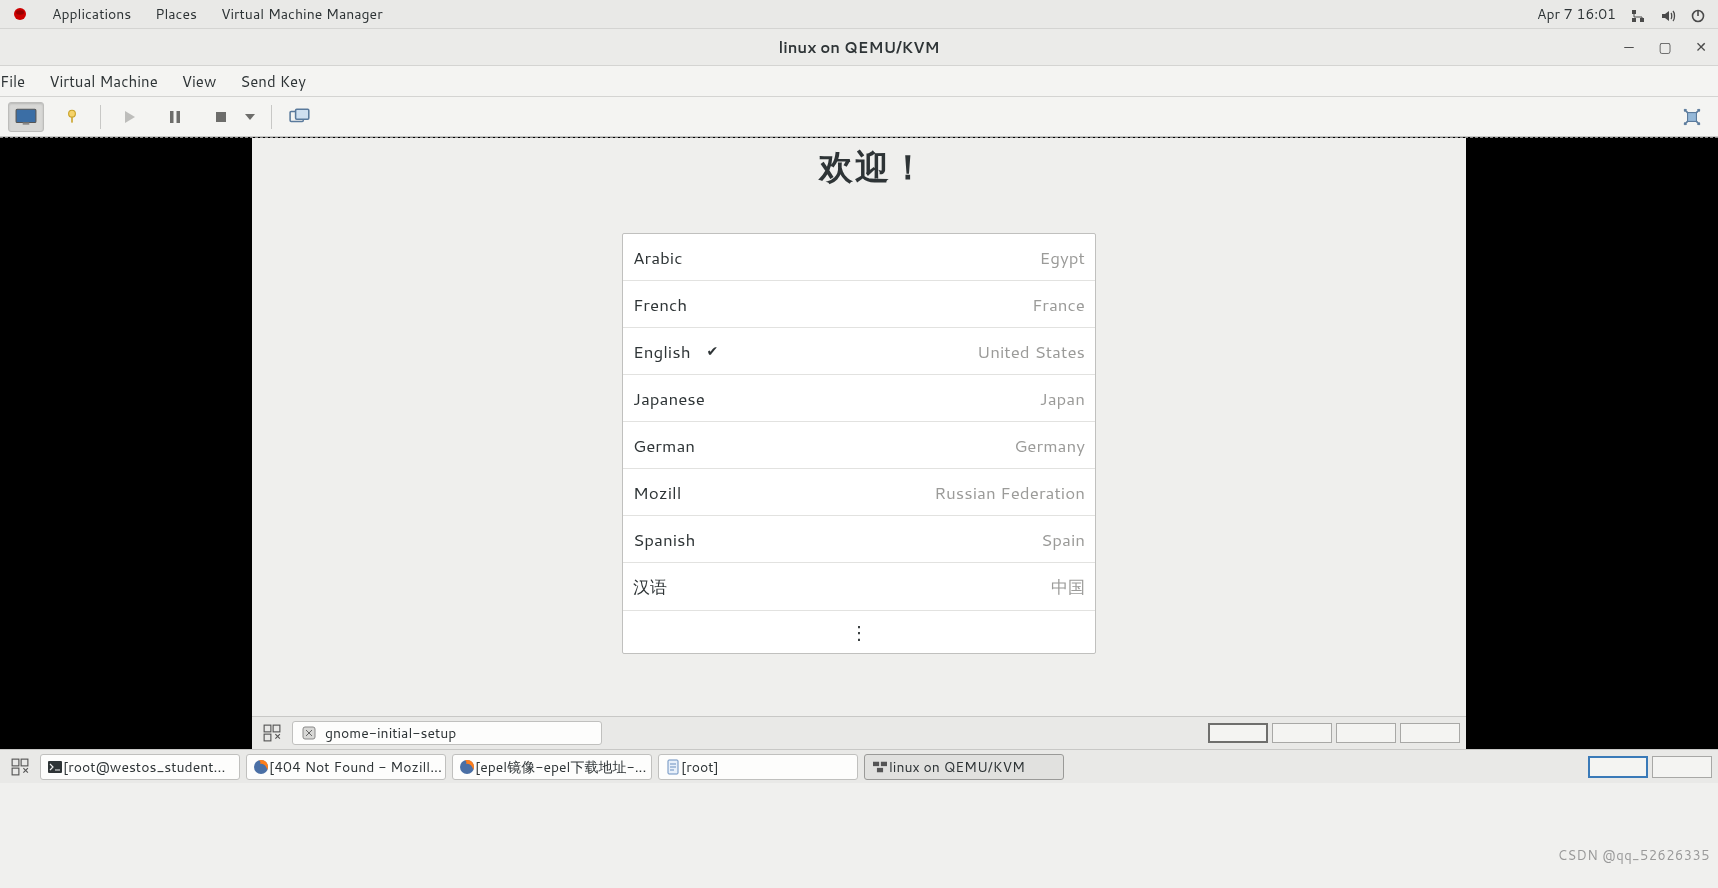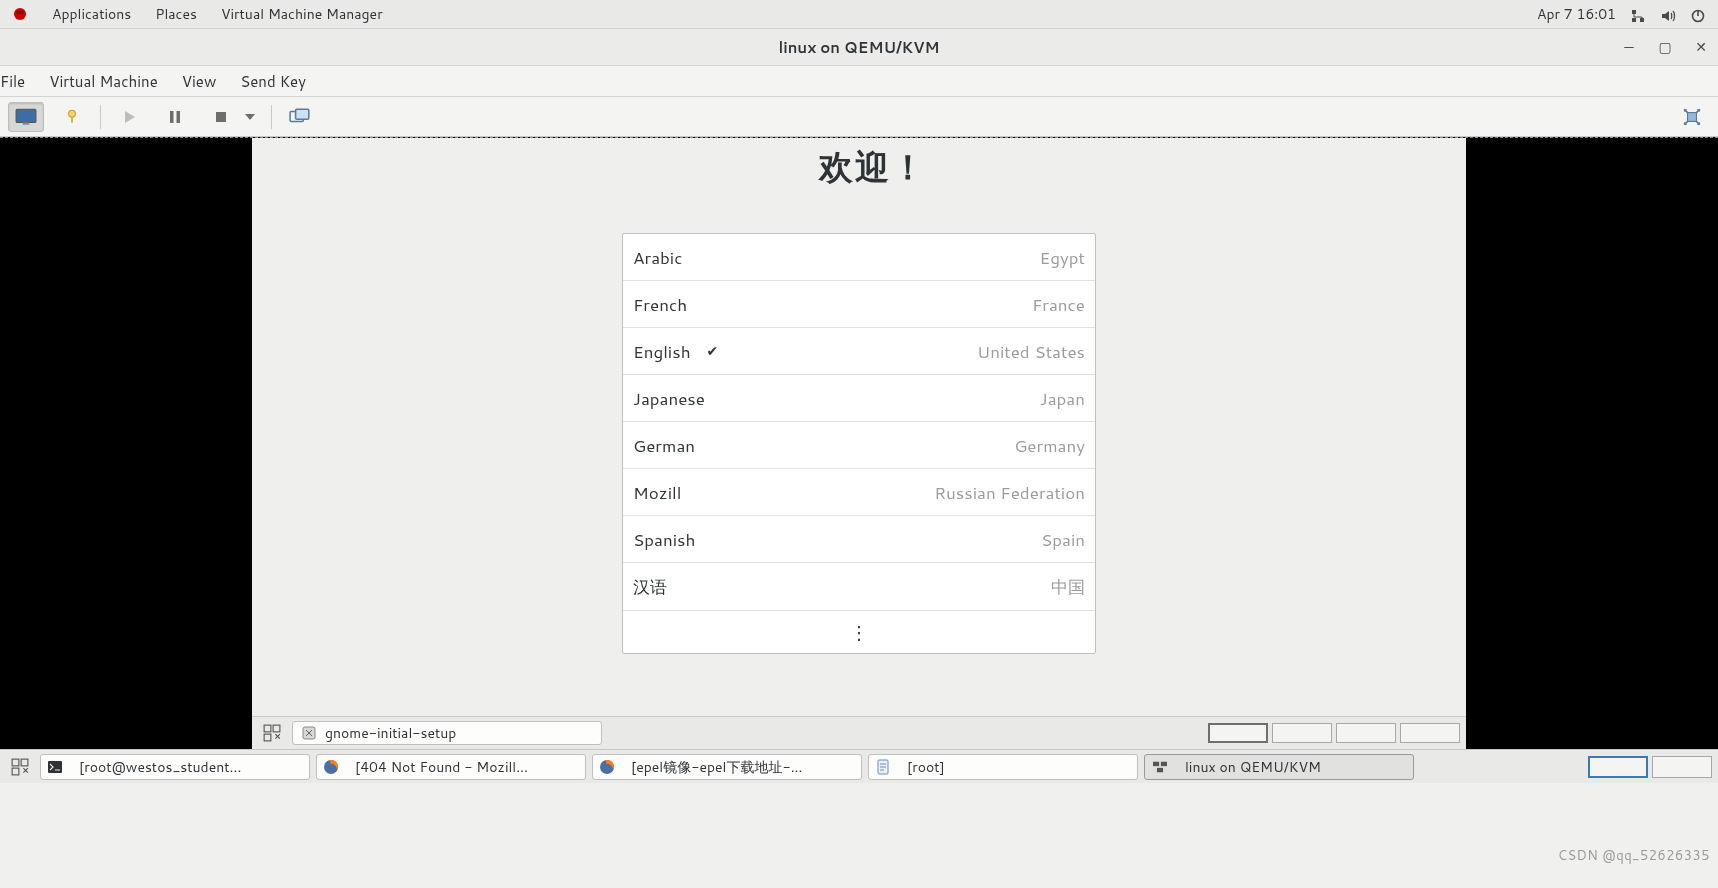--- a/index.html
+++ b/index.html
@@ -48,21 +48,21 @@
   .guest-taskbar { position: absolute; bottom: 0; left: 0; right: 0; height: 33px; background: #e9e9e7; border-top: 1px solid #c8c8c6; display: flex; align-items: center; padding: 0 6px; gap: 6px; }
   .guest-taskbar .tb-icon { width: 28px; height: 24px; display: flex; align-items: center; justify-content: center; cursor: pointer; }
   .guest-taskbar .tb-app { flex: 0 0 310px; height: 24px; background: #fdfdfc; border: 1px solid #c0c0be; border-radius: 3px; display: flex; align-items: center; gap: 8px; padding: 0 8px; font-size: 14px; cursor: pointer; }
   .guest-taskbar .ws-switch { margin-left: auto; display: flex; gap: 4px; }
   .guest-taskbar .ws { width: 60px; height: 20px; border: 1px solid #a8a8a6; background: #f4f4f2; cursor: pointer; }
   .guest-taskbar .ws.active { border: 2px solid #6f6f6d; }
 
   
   .host-taskbar { height: 34px; background: #e9e9e7; border-top: 1px solid #c8c8c6; display: flex; align-items: center; padding: 0 6px; gap: 6px; }
   .host-taskbar .tb-icon { width: 28px; height: 26px; display: flex; align-items: center; justify-content: center; cursor: pointer; }
-  .host-taskbar .task { width: 270px; height: 26px; background: #fdfdfc; border: 1px solid #c0c0be; border-radius: 3px; display: flex; align-items: center; gap: 16px; padding: 0 6px; font-size: 14px; cursor: pointer; white-space: nowrap; overflow: hidden; }
+  .host-taskbar .task { width: 200px; height: 26px; background: #fdfdfc; border: 1px solid #c0c0be; border-radius: 3px; display: flex; align-items: center; gap: 0; padding: 0 6px; font-size: 14px; cursor: pointer; white-space: nowrap; overflow: hidden; }
   .host-taskbar .task.active { background: #e1e1df; border: 1px solid #9a9a98; }
   .host-taskbar .ws-switch { margin-left: auto; display: flex; gap: 4px; }
   .host-taskbar .ws { width: 60px; height: 22px; border: 1px solid #a8a8a6; background: #f4f4f2; cursor: pointer; }
   .host-taskbar .ws.active { border: 2px solid #3a7ab8; }
   .watermark { position: absolute; right: 8px; bottom: 24px; font-size: 13px; color: #999; letter-spacing: .5px; pointer-events: none; }
 
   .ic svg { display: block; }
 </style>
 </head>
 <body>

